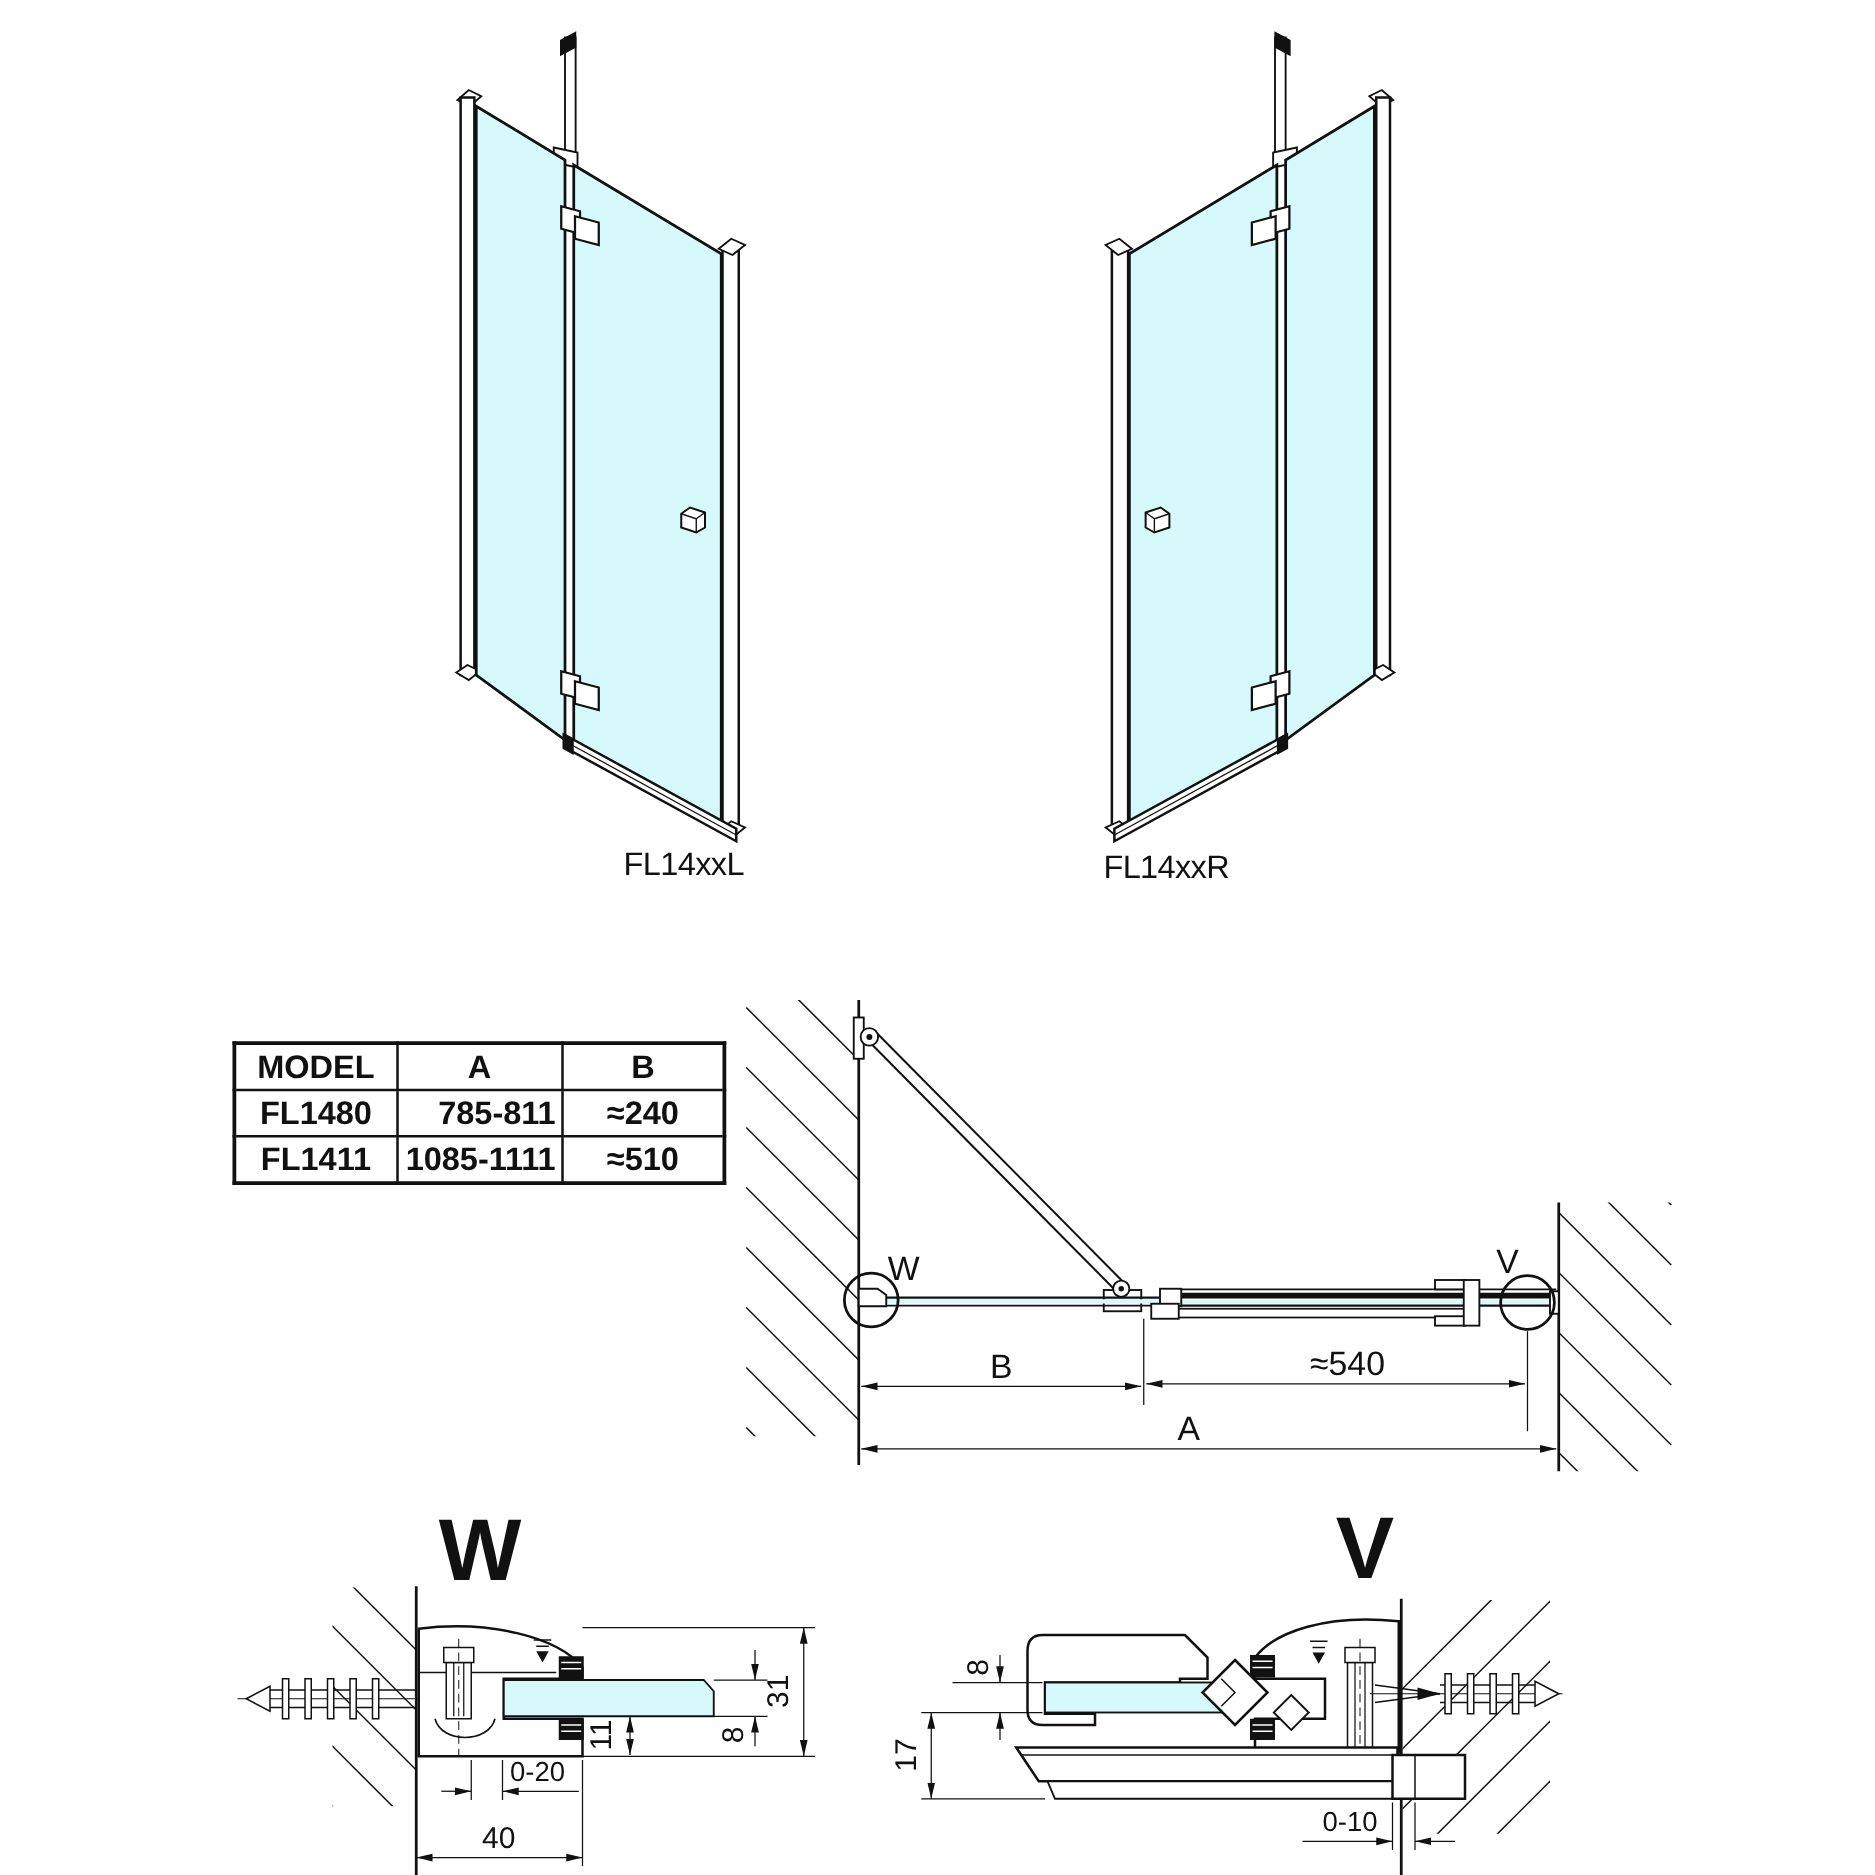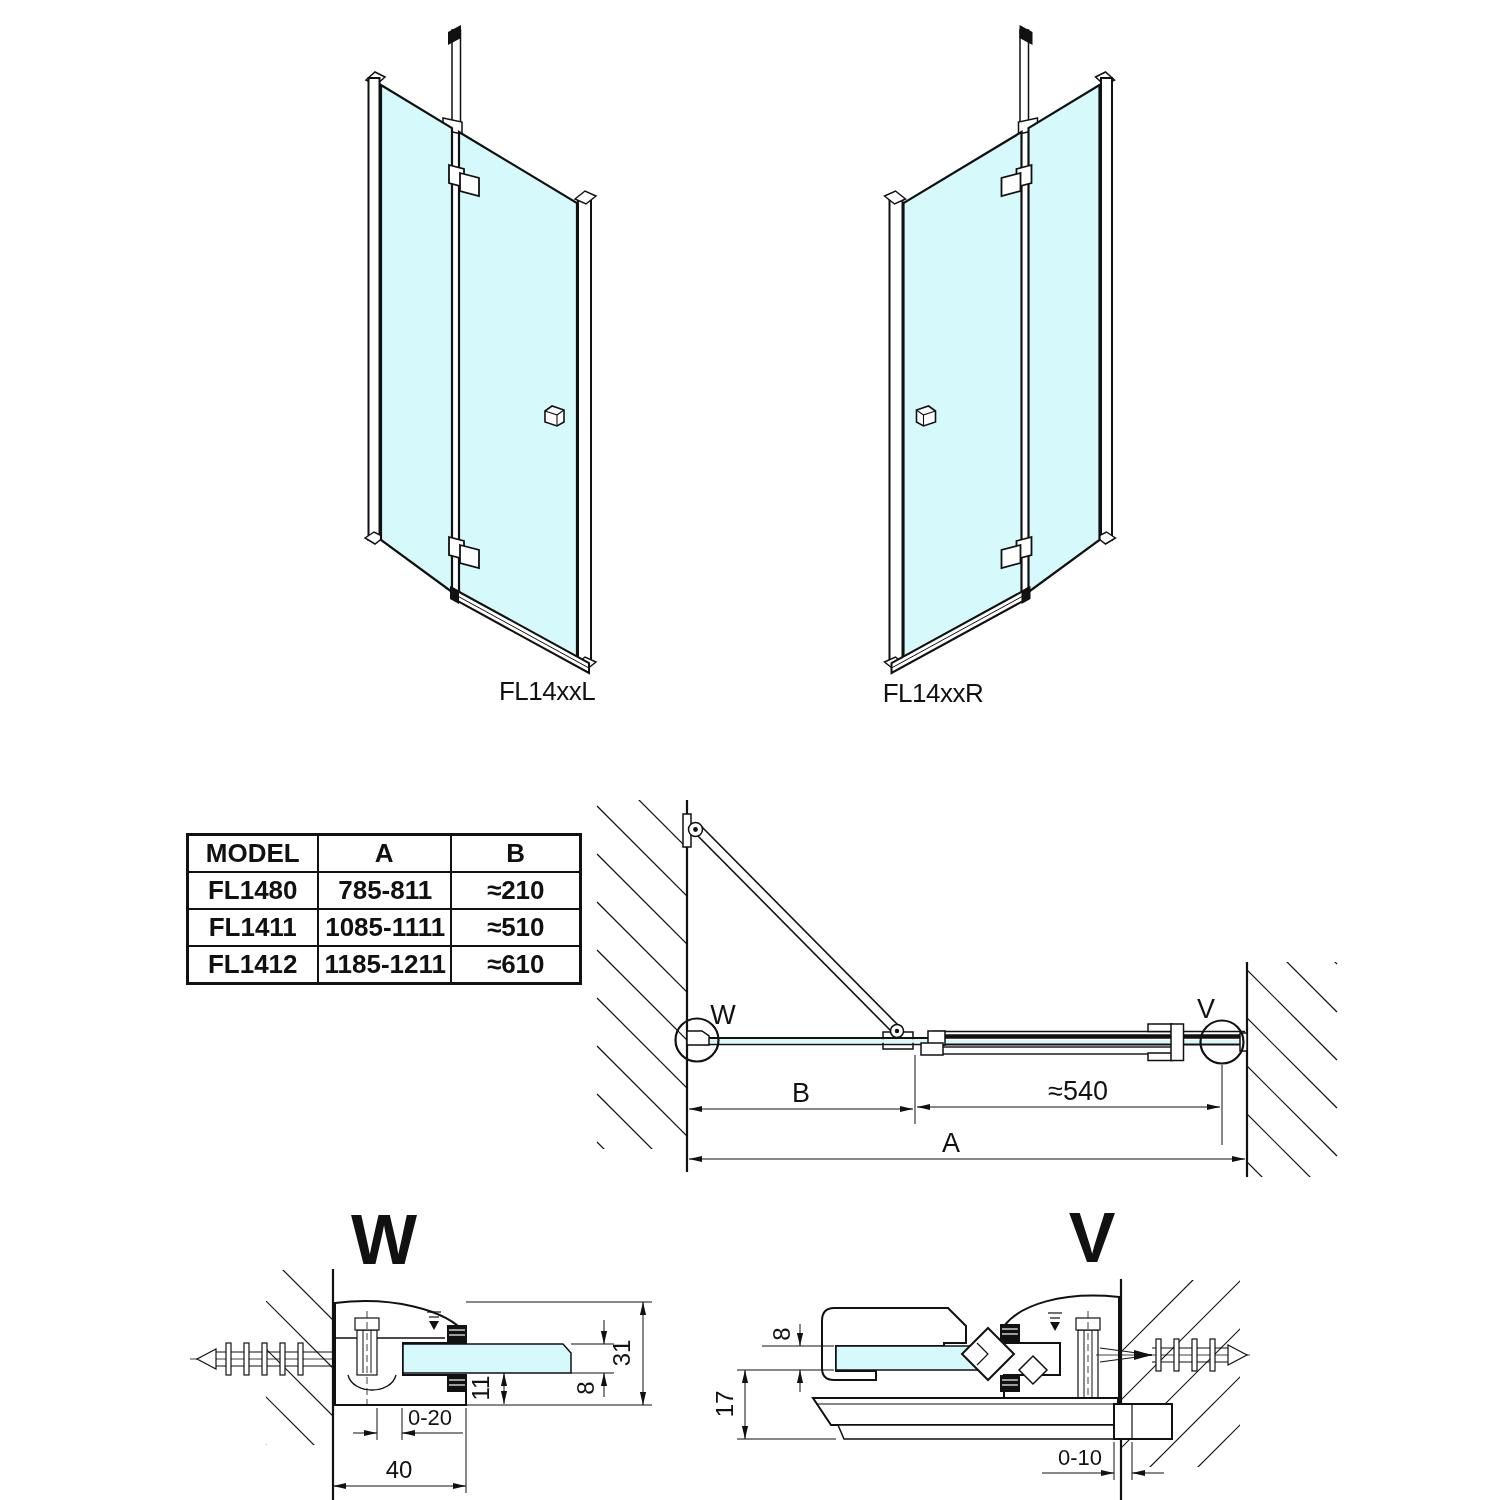--- a/index.html
+++ b/index.html
@@ -14,21 +14,21 @@
   .big     { font-size:70px; font-weight:bold; }
   table.spec { position:absolute; left:186px; top:821px; border-collapse:collapse;
                table-layout:fixed; border:3px solid #111; }
   table.spec th, table.spec td {
       border:2px solid #111; height:35px; padding:0 4px;
       font-size:26px; font-weight:bold; text-align:center;
       font-family:"Liberation Sans", sans-serif; white-space:nowrap; overflow:hidden; }
   table.spec col.c0 { width:130px; }
   table.spec col.c1 { width:131px; }
   table.spec col.c2 { width:130px; }
-  table.spec td.ta { text-align:center; padding-left:6px; }
+  table.spec td.ta { text-align:right; padding-left:6px; }
 </style>
 </head>
 <body>
 
 <div class="canvas">
 
 <svg class="draw" width="1500" height="1500" viewBox="0 0 1500 1500">
   <defs>
     <marker id="arr" viewBox="0 -4 14 8" refX="13" refY="0" markerWidth="14" markerHeight="8" orient="auto-start-reverse" markerUnits="userSpaceOnUse">
       <path d="M13,0 L0,-3.1 L0,3.1 Z" fill="#111"></path>
@@ -329,28 +329,23 @@
     <tr>
       <th>MODEL</th>
       <th>A</th>
       <th>B</th>
     </tr>
   </thead>
   <tbody>
     <tr>
       <td>FL1480</td>
       <td class="ta">785-811</td>
-      <td>≈210</td>
+      <td>≈240</td>
     </tr>
     <tr>
       <td>FL1411</td>
       <td class="ta">1085-1111</td>
       <td>≈510</td>
     </tr>
-    <tr>
-      <td>FL1412</td>
-      <td class="ta">1185-1211</td>
-      <td>≈610</td>
-    </tr>
   </tbody>
 </table>
 
 </div>
 
 </body></html>

